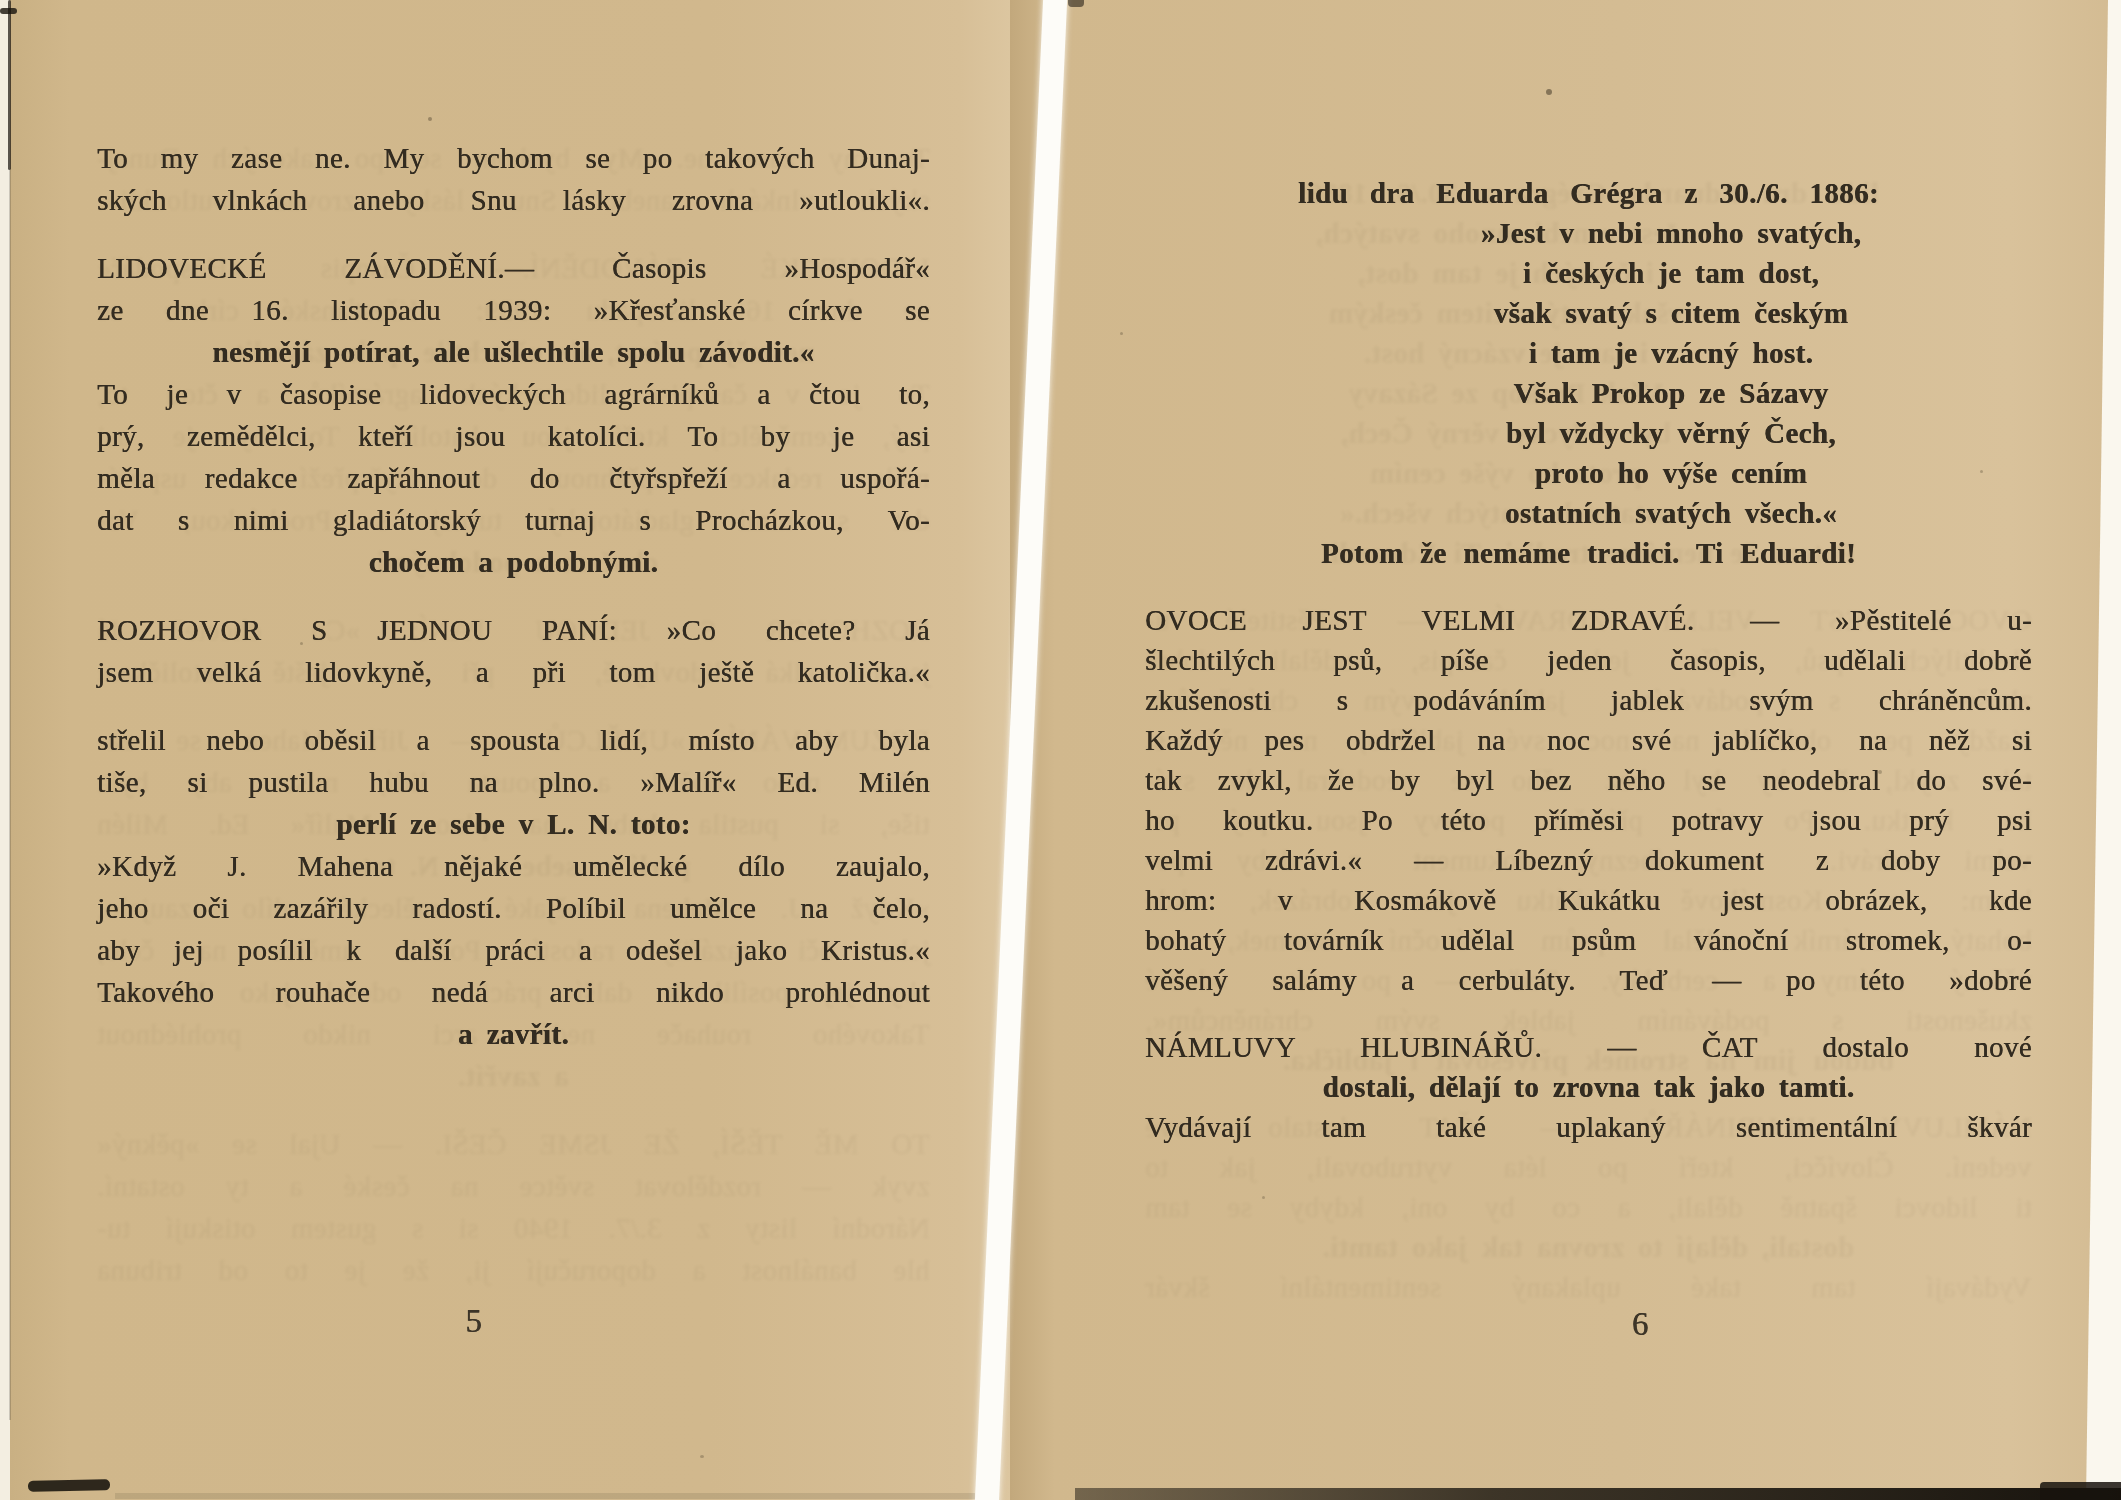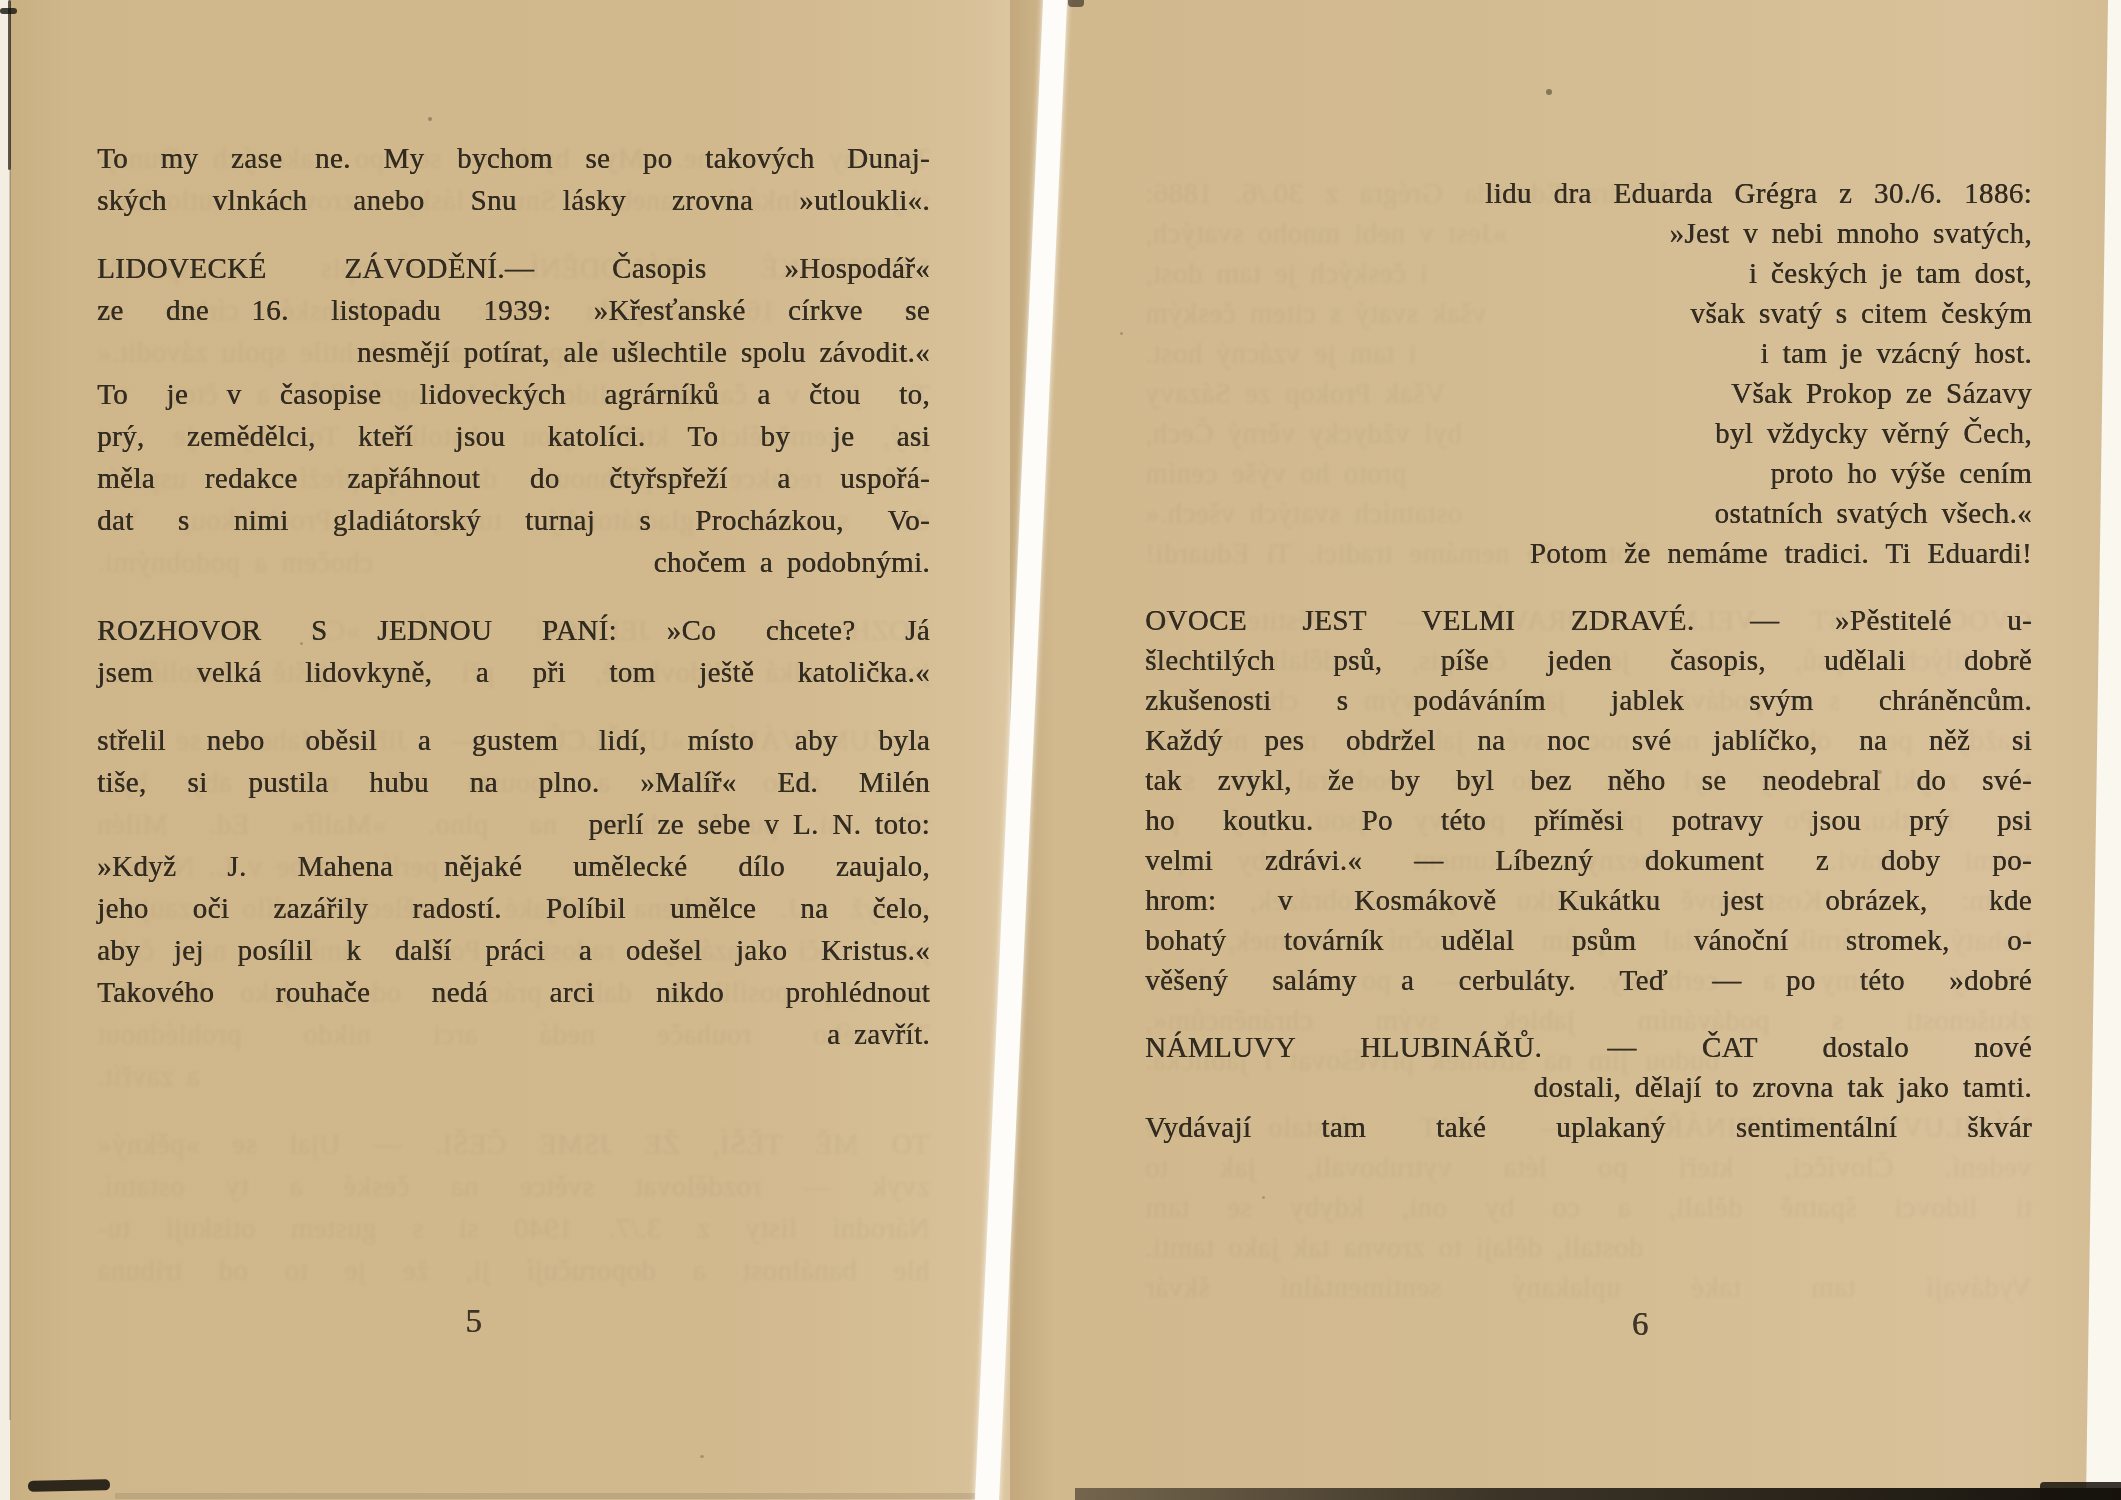--- a/index.html
+++ b/index.html
@@ -24,21 +24,21 @@
     text-shadow:.4px 0 0 currentColor;
     margin-left:40px;
   }
   .page-left .text{left:47px;top:137px;width:833px;}
   .page-right .text{left:95px;top:146px;width:887px;line-height:40px;}
   .para{margin-top:26px;}
   .para:first-child{margin-top:0;}
   .page-right .para{margin-top:27px;}
   .line{min-height:1em;}
   .j{text-align:justify;text-align-last:justify;}
-  .n{text-align:right;}
+  .n{text-align:center;font-weight:bold;}
   .v{padding-left:165px;}
   .w{word-spacing:14px;}
   .w2{word-spacing:9px;}
   .ghost{
     transform:scaleX(-1);
     opacity:.05;
     filter:blur(1.6px);
     color:#4a3a1f;
     pointer-events:none;
   }
@@ -97,21 +97,21 @@
       <div class="line j">prý, zemědělci, kteří jsou katolíci. To by je asi</div>
       <div class="line j">měla redakce zapřáhnout do čtyřspřeží a uspořá-</div>
       <div class="line j">dat s nimi gladiátorský turnaj s Procházkou, Vo-</div>
       <div class="line n">chočem a podobnými.</div>
     </div>
     <div class="para">
       <div class="line j">ROZHOVOR S JEDNOU PANÍ: »Co chcete? Já</div>
       <div class="line j">jsem velká lidovkyně, a při tom ještě katolička.«</div>
     </div>
     <div class="para">
-      <div class="line j">střelil nebo oběsil a gustem lidí, místo aby byla</div>
+      <div class="line j">střelil nebo oběsil a spousta lidí, místo aby byla</div>
       <div class="line j">tiše, si pustila hubu na plno. »Malíř« Ed. Milén</div>
       <div class="line n">perlí ze sebe v L. N. toto:</div>
       <div class="line j">»Když J. Mahena nějaké umělecké dílo zaujalo,</div>
       <div class="line j">jeho oči zazářily radostí. Políbil umělce na čelo,</div>
       <div class="line j">aby jej posílil k další práci a odešel jako Kristus.«</div>
       <div class="line j">Takového rouhače nedá arci nikdo prohlédnout</div>
       <div class="line n">a zavřít.</div>
     </div>
   </div>
   <div class="pgnum pgnum-left">5</div>

